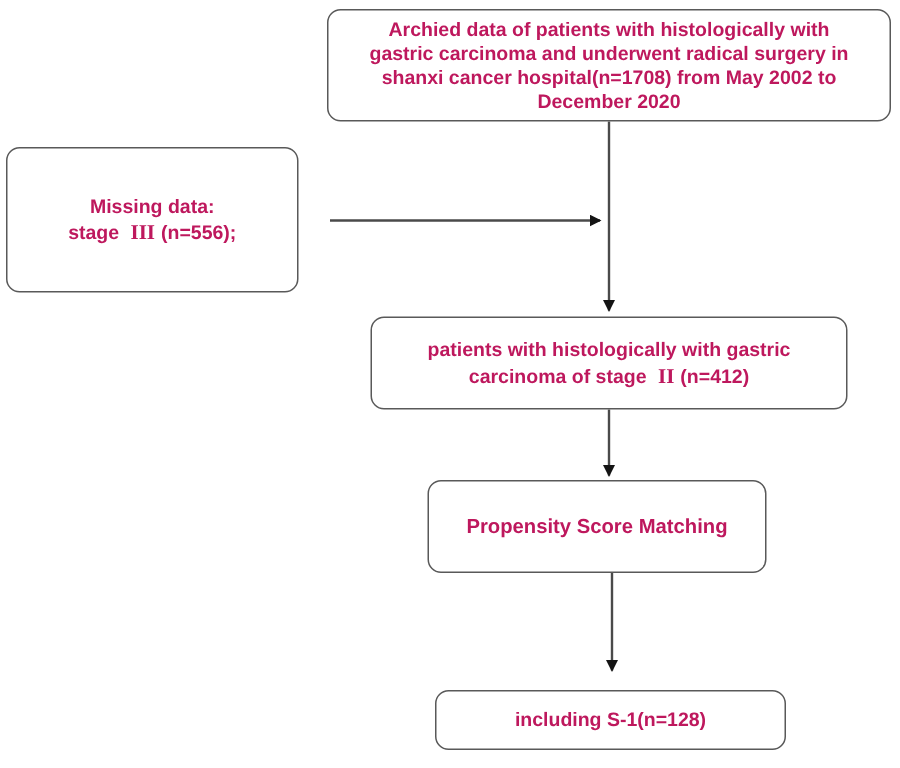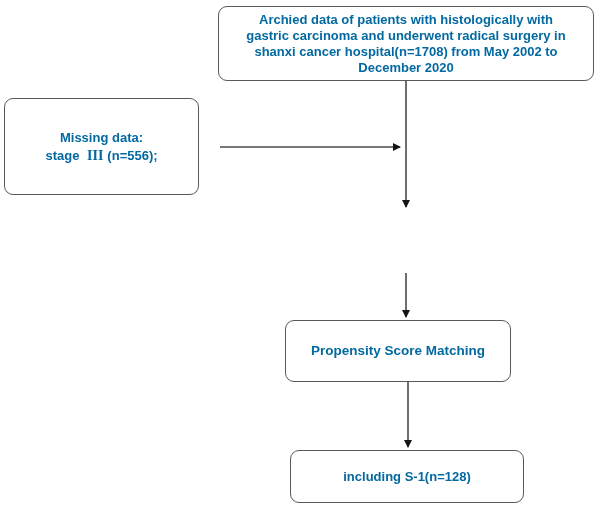--- a/index.html
+++ b/index.html
@@ -19,39 +19,39 @@
     position: absolute;
     box-sizing: border-box;
     border: 1.6px solid #595959;
     border-radius: 9px;
     background: #ffffff;
     display: flex;
     flex-direction: column;
     justify-content: center;
     align-items: center;
     text-align: center;
-    color: #0369a1;
+    color: #be185d;
     font-weight: bold;
     font-size: 13px;
     line-height: 16.5px;
     z-index: 2;
   }
   .flow-box .line {
     white-space: nowrap;
   }
   .roman {
     font-family: "Liberation Serif", "DejaVu Serif", serif;
     font-size: 14px;
     margin: 0 2px;
   }
   #box-archive   { left: 218px; top: 6px;   width: 376px; height: 75px;  line-height: 16px; }
   #box-missing   { left: 4px;   top: 98px;  width: 195px; height: 97px;  line-height: 17.5px; }
   #box-stage2    { left: 247px; top: 211px; width: 318px; height: 62px;  line-height: 18px; }
   #box-psm       { left: 285px; top: 320px; width: 226px; height: 62px;  font-size: 13.5px; }
-  #box-result    { left: 290px; top: 450px; width: 234px; height: 53px;  line-height: 18px; }
+  #box-result    { left: 290px; top: 460px; width: 234px; height: 40px;  line-height: 18px; }
   #connector-svg {
     position: absolute;
     left: 0;
     top: 0;
     z-index: 1;
   }
   #connector-svg line {
     stroke: #4a4a4a;
     stroke-width: 1.6;
   }
@@ -78,20 +78,24 @@
     <div class="line">gastric carcinoma and underwent radical surgery in</div>
     <div class="line">shanxi cancer hospital(n=1708) from May 2002 to</div>
     <div class="line">December 2020</div>
   </div>
 
   <div class="flow-box" id="box-missing">
     <div class="line">Missing data:</div>
     <div class="line"><span>stage </span><span class="roman" style="padding: 0px 2px;">III</span><span>(n=556);</span></div>
   </div>
 
+  <div class="flow-box" id="box-stage2">
+    <div class="line">patients with histologically with gastric</div>
+    <div class="line"><span>carcinoma of stage </span><span class="roman" style="padding: 0px 2px;">II</span><span>(n=412)</span></div>
+  </div>
 
   <div class="flow-box" id="box-psm">
     <div class="line">Propensity Score Matching</div>
   </div>
 
   <div class="flow-box" id="box-result">
     <div class="line">including S-1(n=128)</div>
   </div>
 
 </div>

